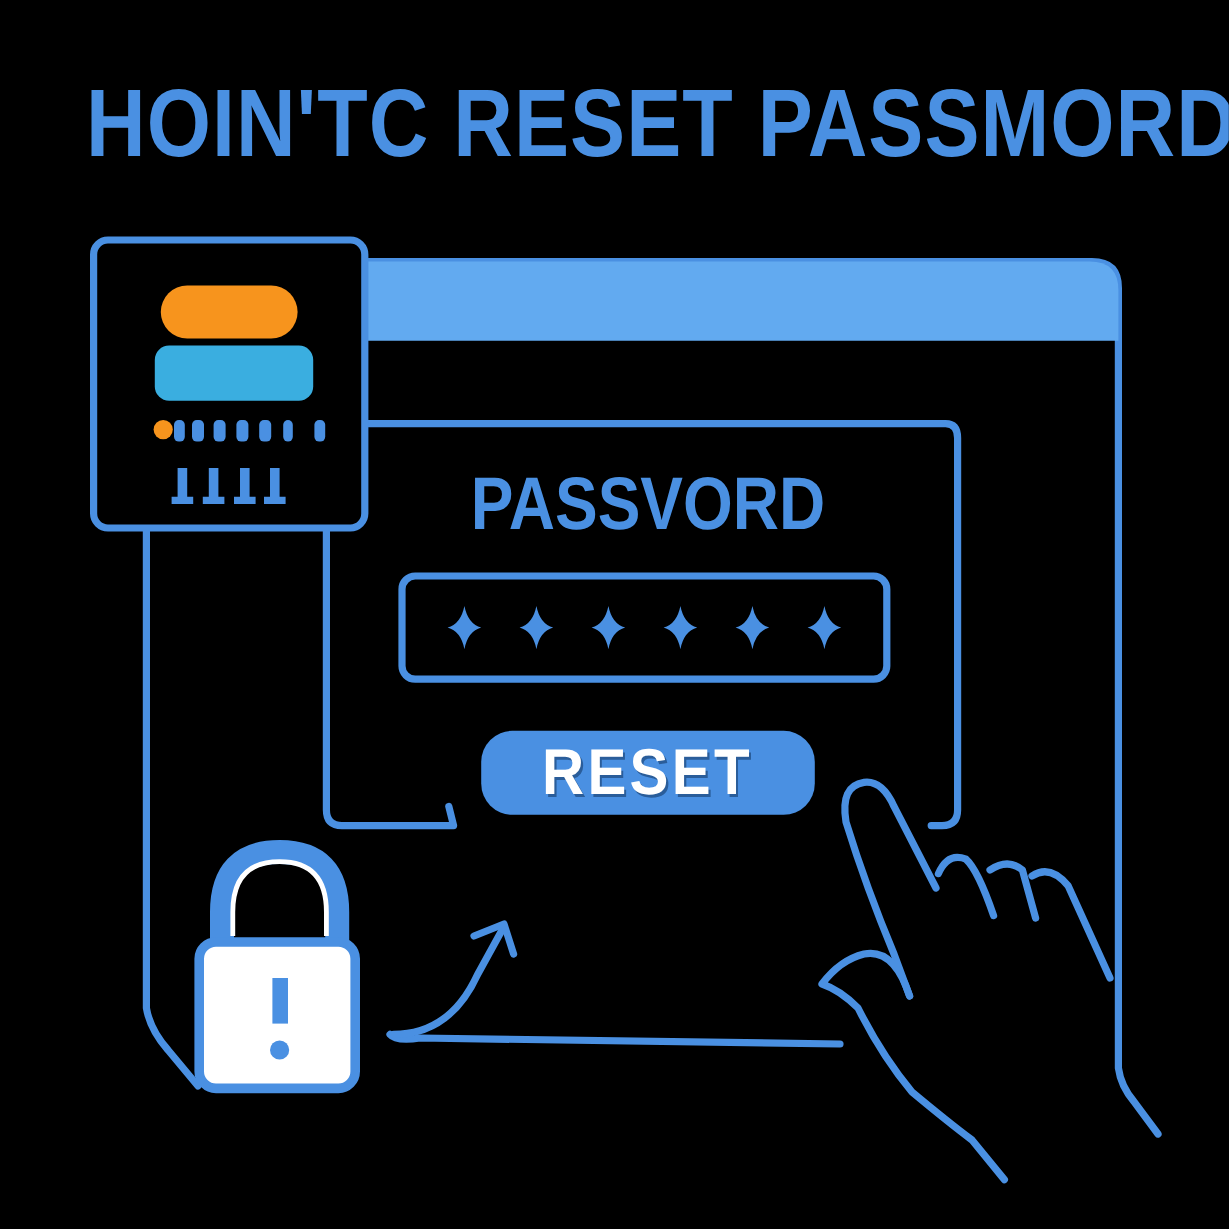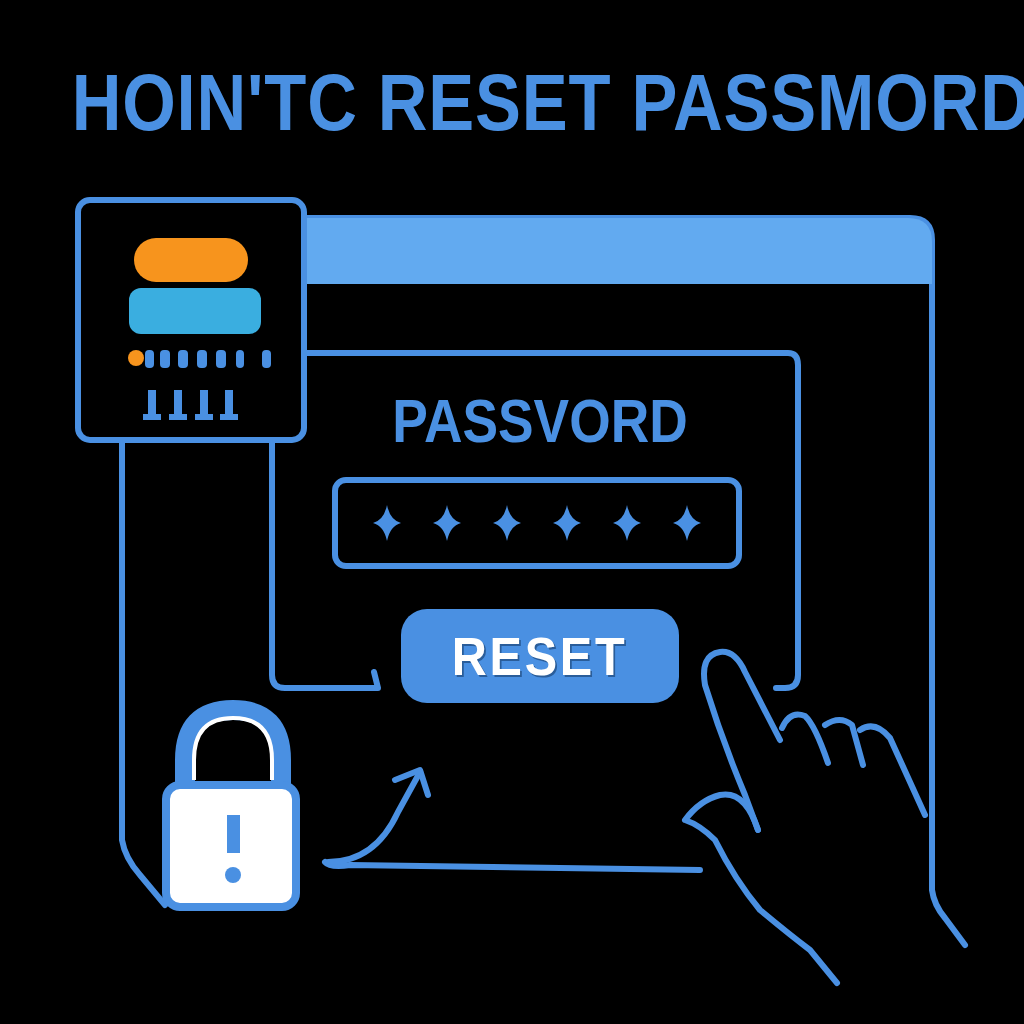--- a/index.html
+++ b/index.html
@@ -16,21 +16,21 @@
       color: #4a90e2; font-weight: 700; font-size: 62px; line-height: 72px;
       transform: scaleX(0.86); transform-origin: center; white-space: nowrap;
     }
     .pw-field {
       position: absolute; left: 332px; top: 477px; width: 410px; height: 92px;
       border: 6px solid #4a90e2; border-radius: 14px; box-sizing: border-box;
       display: flex; align-items: center; justify-content: center; gap: 28px;
     }
     .star { width: 32px; height: 40px; display: inline-block; }
     .reset-btn {
-      position: absolute; left: 401px; top: 609px; width: 278px; height: 94px;
+      position: absolute; left: 401px; top: 609px; width: 278px; height: 70px;
       background: #4a90e2; border-radius: 26px; border: none; cursor: pointer;
       color: #fff; font-family: "Liberation Sans", sans-serif; font-weight: 700;
       font-size: 54px; letter-spacing: 3px; display: flex; align-items: center; justify-content: center;
     }
     .reset-btn span { display: inline-block; transform: scaleX(0.9); text-shadow: 2px 2px 0 #2a5d9a; }
   </style>
 </head>
 <body>
 
 <div class="title">HOIN'TC RESET PASSMORD</div>

